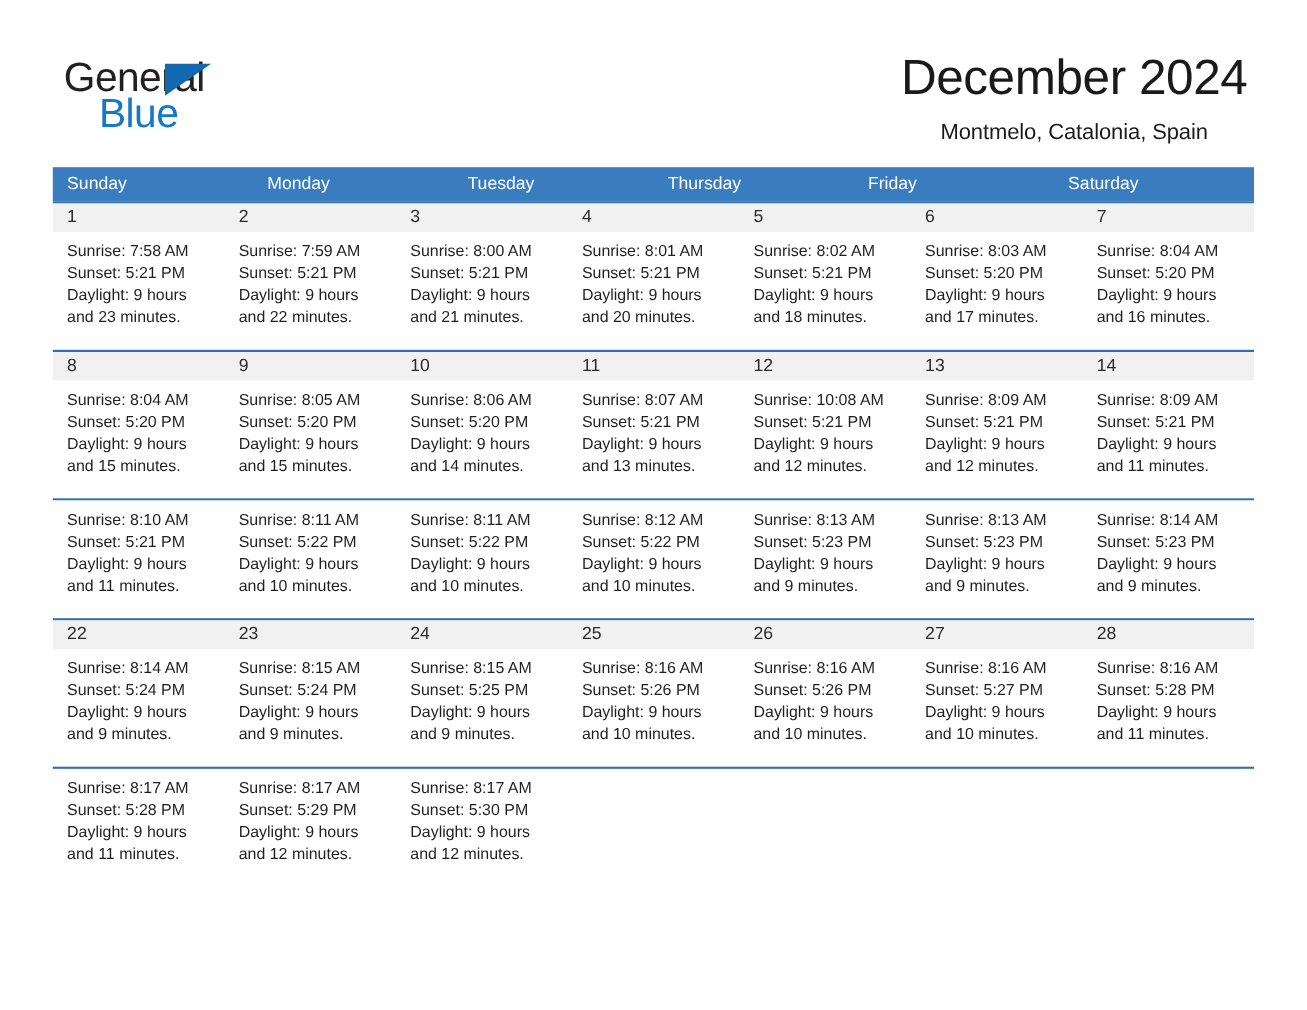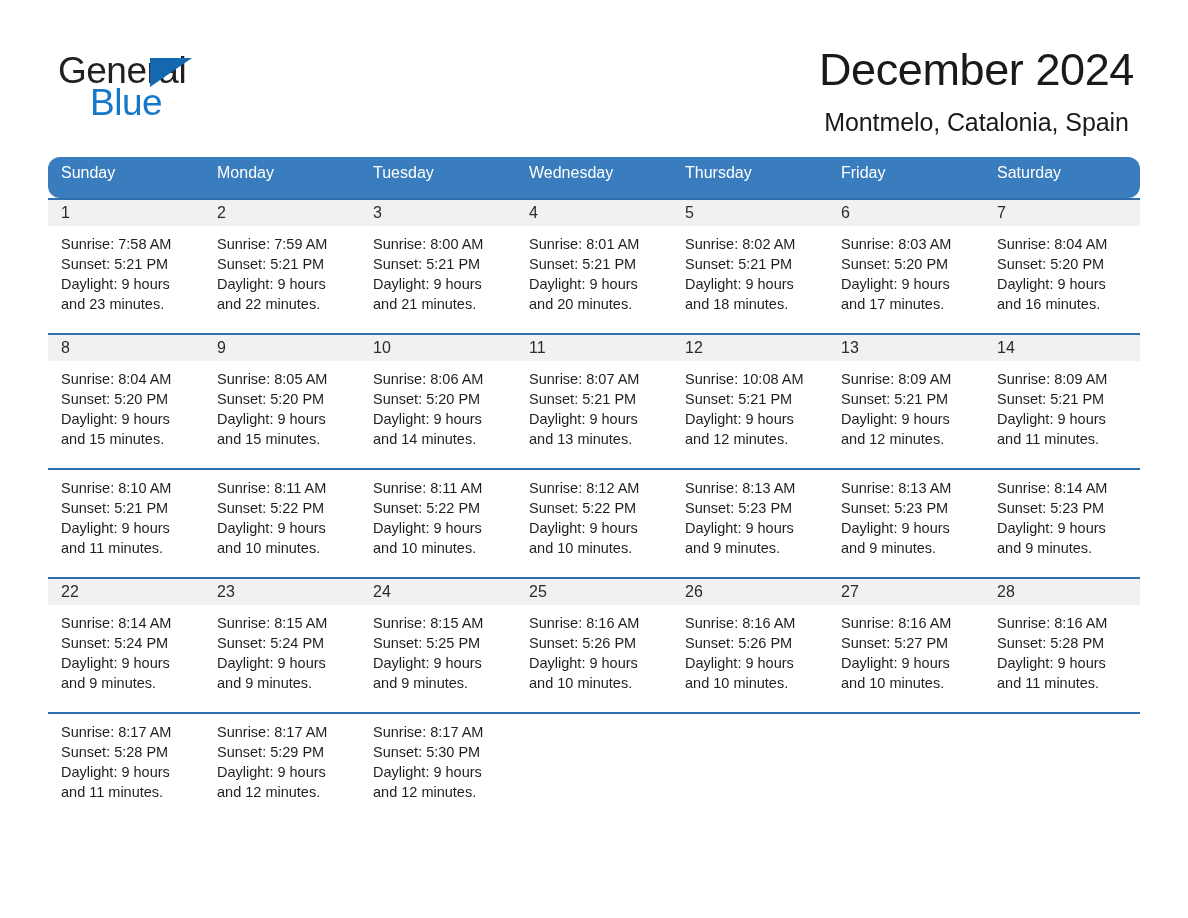--- a/index.html
+++ b/index.html
@@ -71,39 +71,38 @@
   }
   .month-title {
     font-size: 45px;
     font-weight: normal;
     color: #1a1a1a;
     line-height: 1.08;
     margin: 0;
     letter-spacing: -0.4px;
   }
   .location {
-    font-size: 25px;
+    font-size: 20px;
     font-weight: normal;
     color: #1a1a1a;
     margin: 14px 0 0 0;
     line-height: 1.1;
     letter-spacing: -0.1px;
   }
 
   
   .calendar {
     margin: 21px 48px 0 48px;
     width: 1092px;
     box-sizing: border-box;
   }
   .weekday-row {
     display: flex;
     background: #3a7dbe;
-    height: 41px;
-    border-radius: 12px;
+    height: 31px;
   }
   .weekday {
     flex: 1 1 0;
     color: #ffffff;
     font-size: 16px;
     line-height: 31px;
     padding-left: 13px;
     box-sizing: border-box;
     white-space: nowrap;
   }
@@ -169,21 +168,20 @@
     </div>
 
   </div>
 
   <div class="calendar">
 
     <div class="weekday-row">
       <div class="weekday">Sunday</div>
       <div class="weekday">Monday</div>
       <div class="weekday">Tuesday</div>
-      <div class="weekday">Wednesday</div>
       <div class="weekday">Thursday</div>
       <div class="weekday">Friday</div>
       <div class="weekday">Saturday</div>
     </div>
 
     <div class="week">
       <div class="week-numbers">
         <div class="daynum">1</div>
         <div class="daynum">2</div>
         <div class="daynum">3</div>

